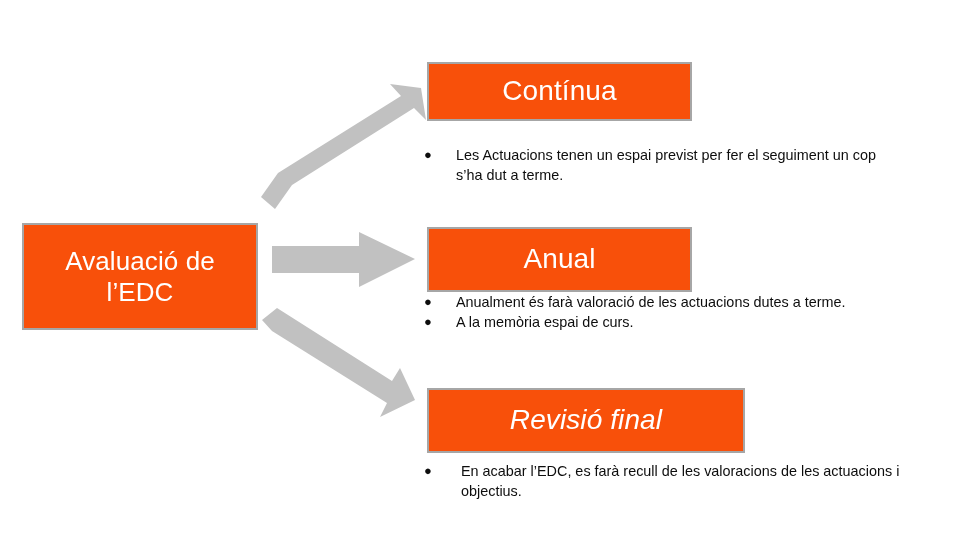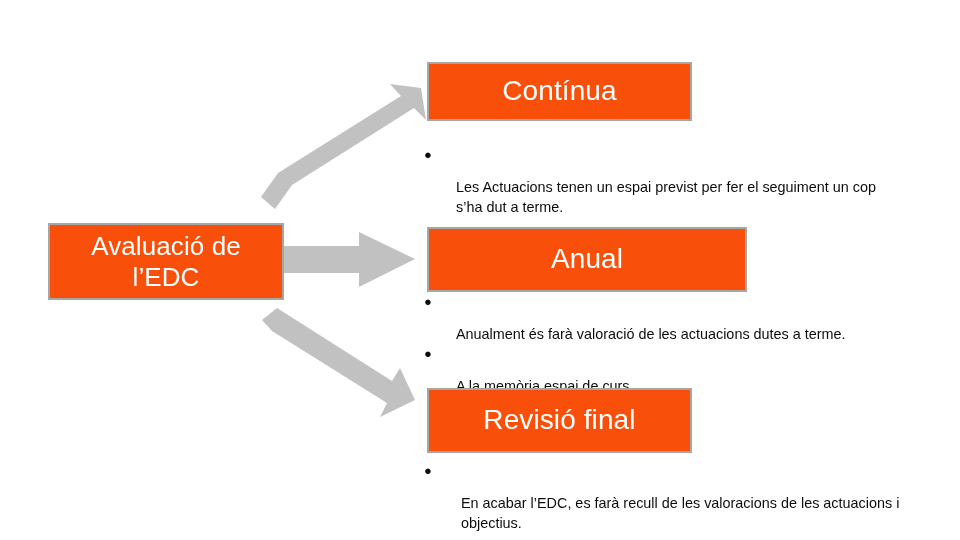--- a/index.html
+++ b/index.html
@@ -38,48 +38,48 @@
     font-weight: 400;
     line-height: 1.16;
     letter-spacing: 0.1px;
     user-select: none;
   }
 
   #box-source {
     left: 22px;
     top: 223px;
     width: 236px;
-    height: 77px;
+    height: 107px;
     font-size: 26px;
     padding: 0 8px;
-    margin-left: 26px;
   }
 
   #box-continua {
     left: 427px;
     top: 62px;
     width: 265px;
     height: 59px;
     font-size: 28px;
   }
 
   #box-anual {
     left: 427px;
     top: 227px;
-    width: 320px;
+    width: 265px;
     height: 65px;
     font-size: 28px;
   }
 
   #box-revisio {
     left: 427px;
     top: 388px;
-    width: 265px;
+    width: 318px;
     height: 65px;
     font-size: 28px;
+    font-style: italic;
   }
 
   
   #arrows {
     position: absolute;
     left: 0;
     top: 0;
     width: 960px;
     height: 540px;
     pointer-events: none;
@@ -102,21 +102,20 @@
   .bullet-dot {
     flex: 0 0 auto;
     width: 32px;
     font-size: 13px;
     line-height: 1.38;
     text-align: left;
     color: #0d0d0d;
   }
   .bullet-text {
     flex: 1 1 auto;
-    margin-top: 32px;
   }
 
   #bullets-continua {
     left: 424px;
     top: 146px;
     width: 470px;
   }
   #bullets-anual {
     left: 424px;
     top: 293px;

